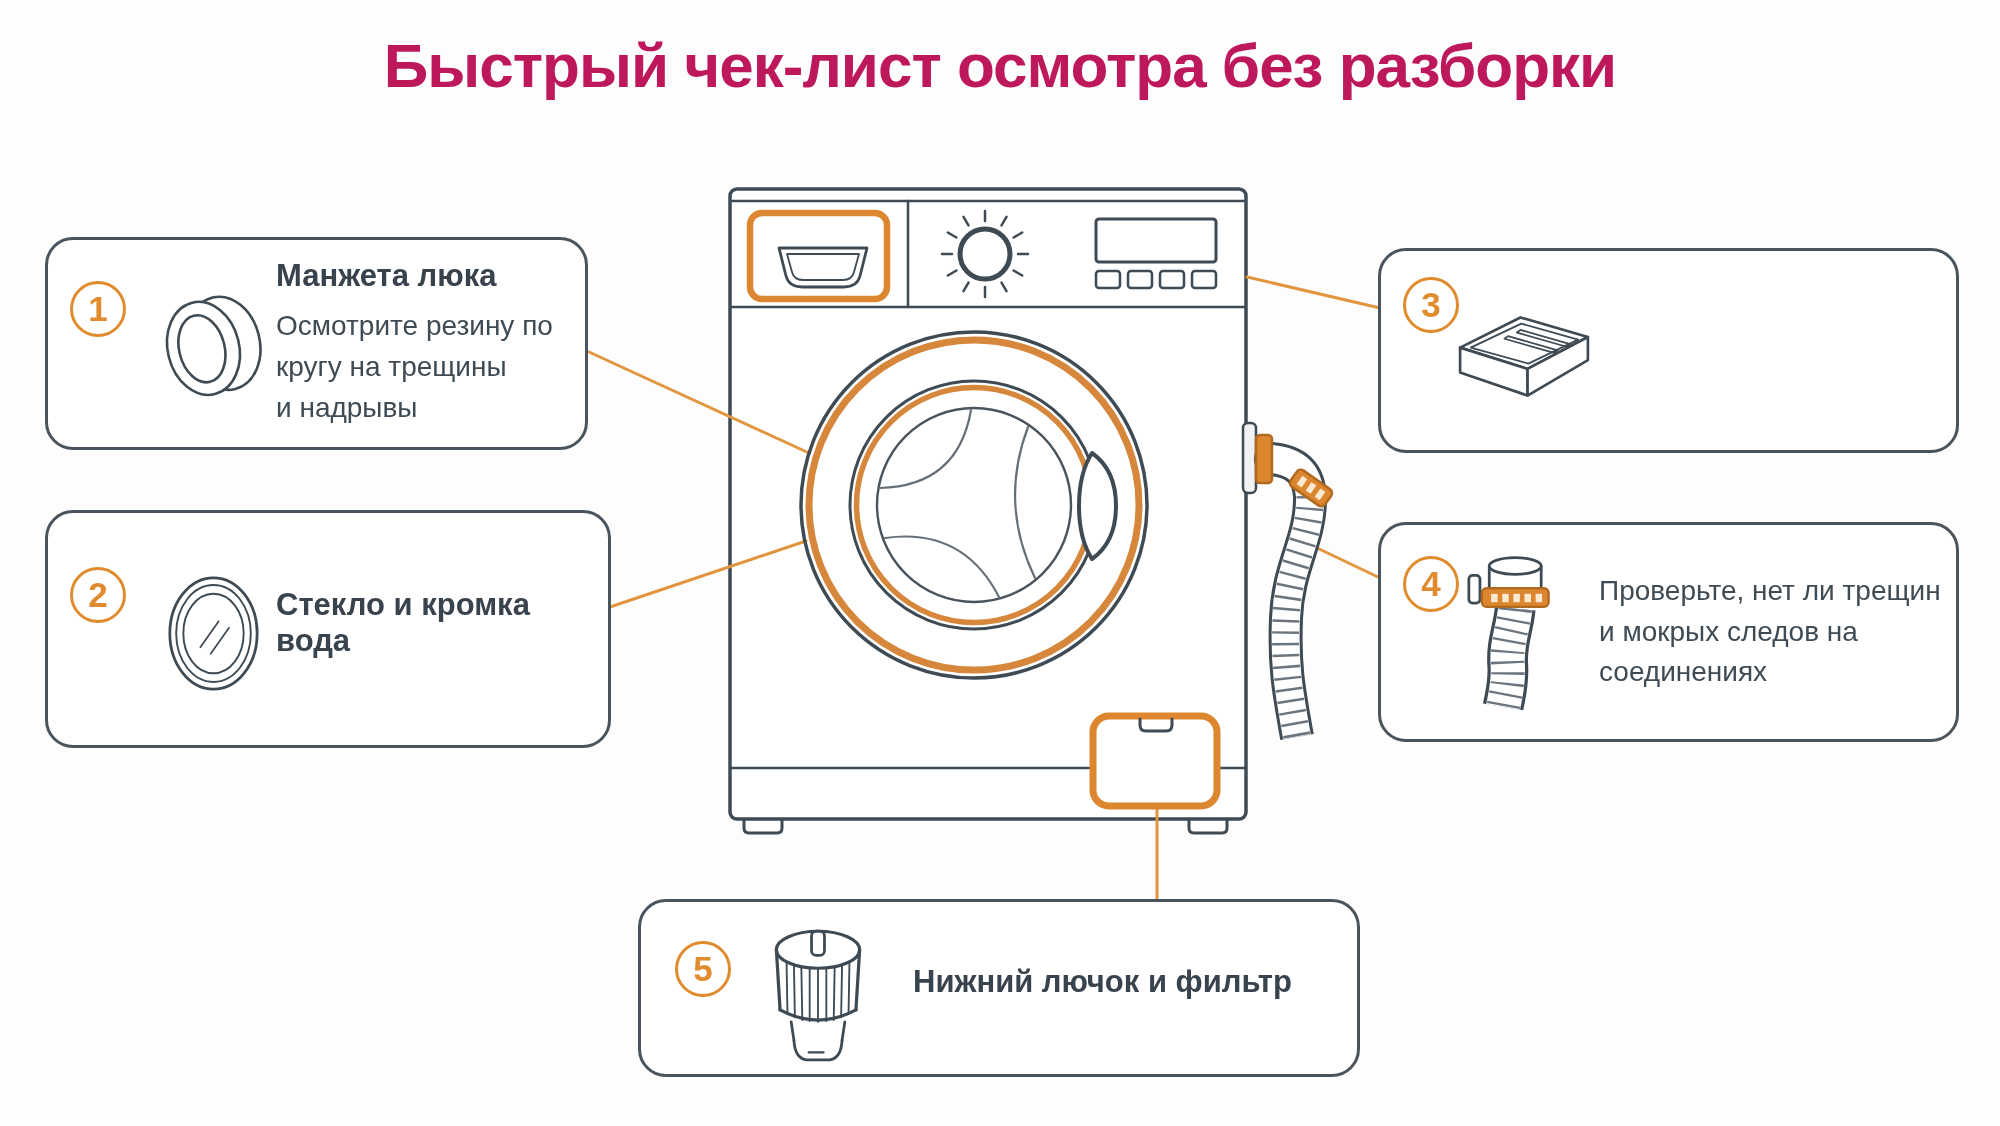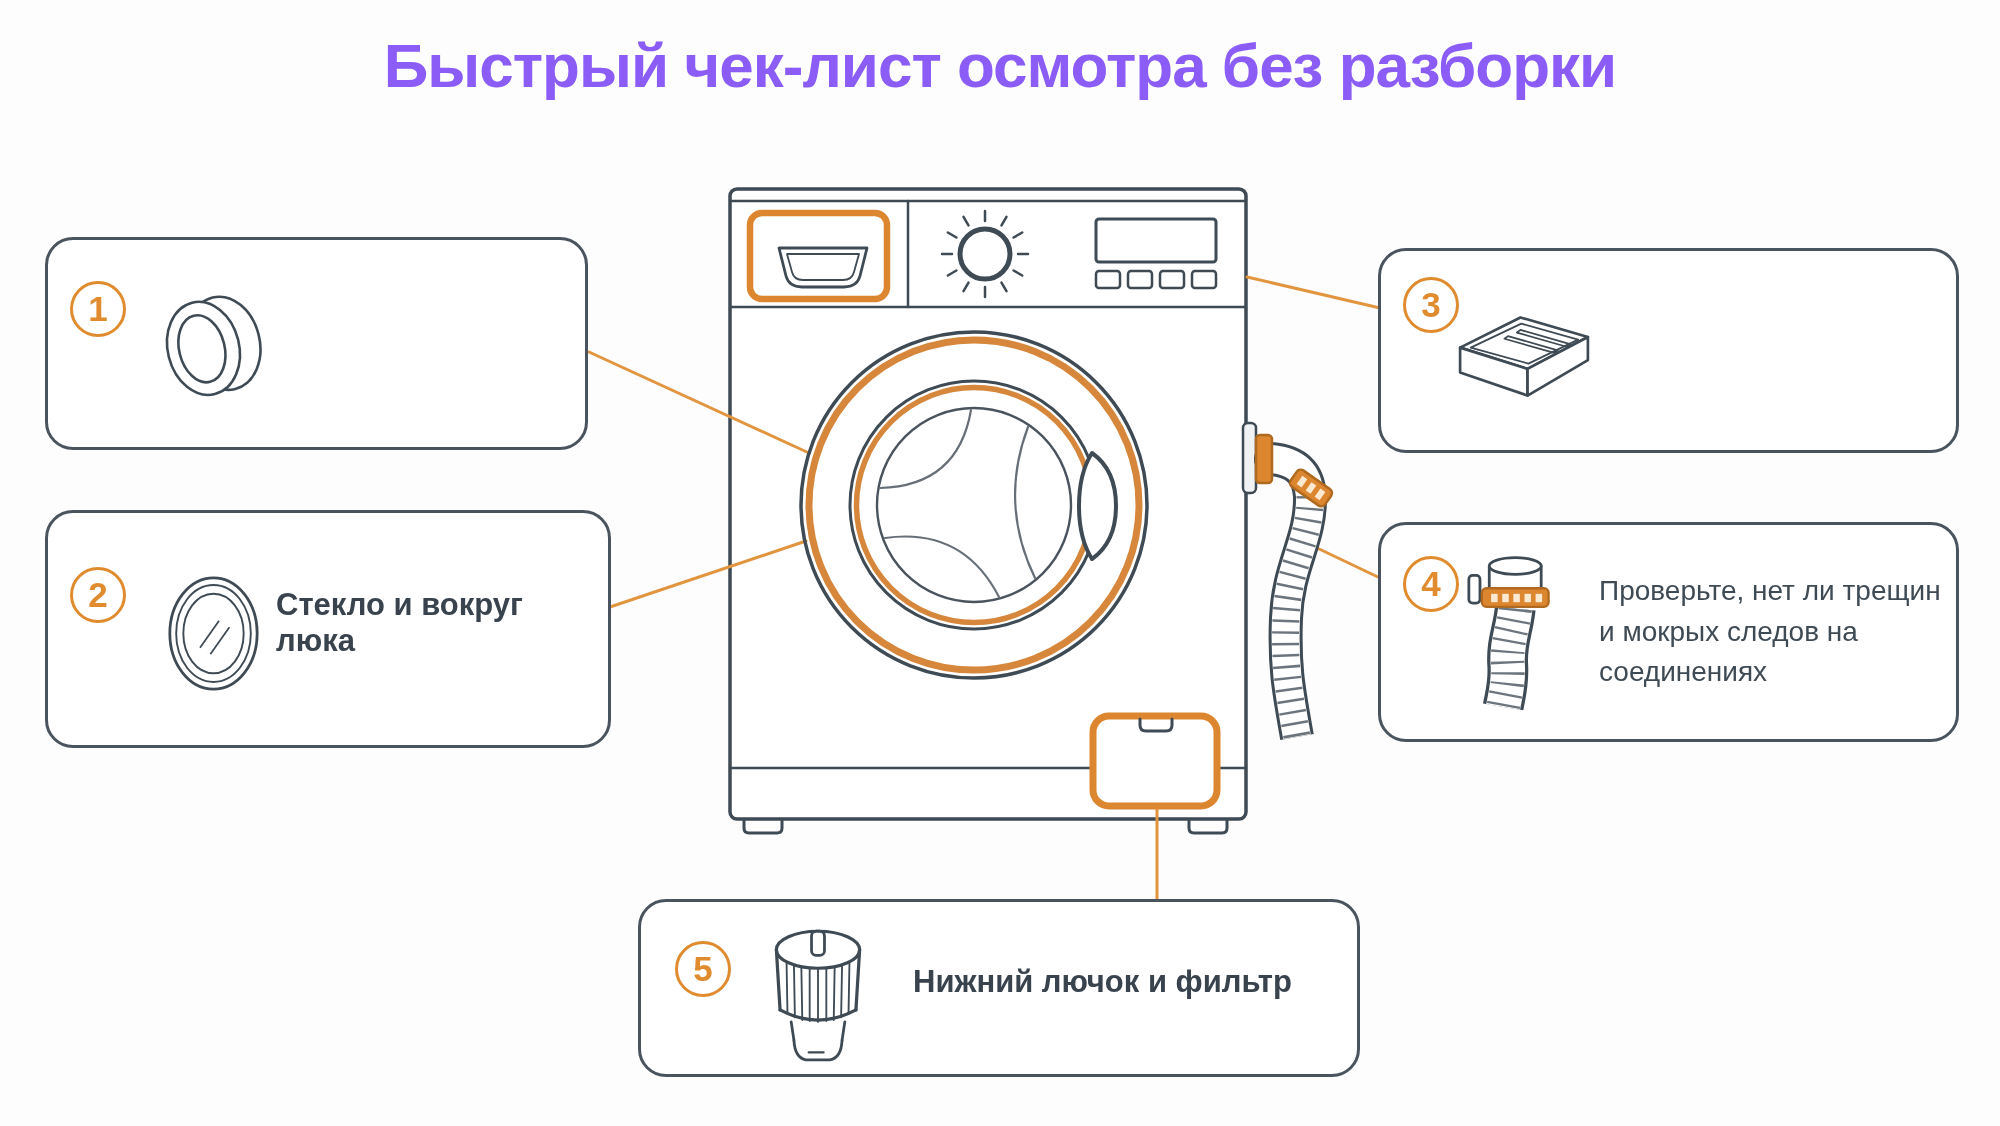--- a/index.html
+++ b/index.html
@@ -8,21 +8,21 @@
     background:#fdfdfd;
     font-family:"Liberation Sans","DejaVu Sans",sans-serif;
     position:relative; overflow:hidden;
   }
   #stage { position:absolute; left:0; top:0; width:2000px; height:1126px; }
   #machine-svg { position:absolute; left:0; top:0; }
 
   .page-title {
     position:absolute; top:30px; left:0; width:100%;
     text-align:center; font-size:62px; font-weight:bold;
-    color:#8b5cf6; letter-spacing:-1px;
+    color:#be185d; letter-spacing:-1px;
   }
 
   .callout {
     position:absolute; background:#ffffff;
     border:3px solid #4a545e; border-radius:28px;
     box-sizing:border-box;
   }
   #box1 { left:45px;  top:237px; width:543px; height:213px; }
   #box2 { left:45px;  top:510px; width:566px; height:238px; }
   #box3 { left:1378px; top:248px; width:581px; height:205px; }
@@ -162,35 +162,41 @@
     <div class="num">1</div>
     <div class="icon">
       <svg width="138" height="158" viewBox="0 0 170 170" fill="none" stroke="#3e4a54" stroke-width="3.2">
         <g transform="rotate(-14 85 85)">
           <ellipse cx="104" cy="85" rx="44" ry="58" fill="#ffffff"></ellipse>
           <ellipse cx="78" cy="85" rx="44" ry="58" fill="#ffffff"></ellipse>
           <ellipse cx="76" cy="85" rx="28" ry="42"></ellipse>
         </g>
       </svg>
     </div>
+    <div class="text">
+      <div class="c-title">Манжета люка</div>
+      <div class="c-body">Осмотрите резину по
+кругу на трещины
+и надрывы</div>
+    </div>
   </div>
 
   <div class="callout" id="box2">
     <div class="num">2</div>
     <div class="icon">
       <svg width="135" height="165" viewBox="0 0 170 200" fill="none" stroke="#3e4a54">
         <ellipse cx="85" cy="100" rx="55" ry="70" stroke-width="3.5"></ellipse>
         <ellipse cx="85" cy="100" rx="47" ry="61" stroke-width="2.4"></ellipse>
         <ellipse cx="85" cy="100" rx="38" ry="50" stroke-width="2.4"></ellipse>
         <line x1="68" y1="118" x2="92" y2="84" stroke-width="2.2"></line>
         <line x1="81" y1="126" x2="105" y2="92" stroke-width="2.2"></line>
       </svg>
     </div>
     <div class="text">
-      <div class="c-title">Стекло и вокруг люка</div>
+      <div class="c-title">Стекло и кромка вода</div>
     </div>
   </div>
 
   <div class="callout" id="box3">
     <div class="num">3</div>
     <div class="icon">
       <svg width="142" height="107" viewBox="0 0 160 120" fill="none" stroke="#3e4a54" stroke-width="3" stroke-linejoin="round">
         <path d="M 8 50 L 76 16 L 152 38 L 84 74 Z" fill="#ffffff"></path>
         <path d="M 8 50 L 8 78 L 84 104 L 84 74 Z" fill="#ffffff"></path>
         <path d="M 84 104 L 152 64 L 152 38 L 84 74 Z" fill="#ffffff"></path>

